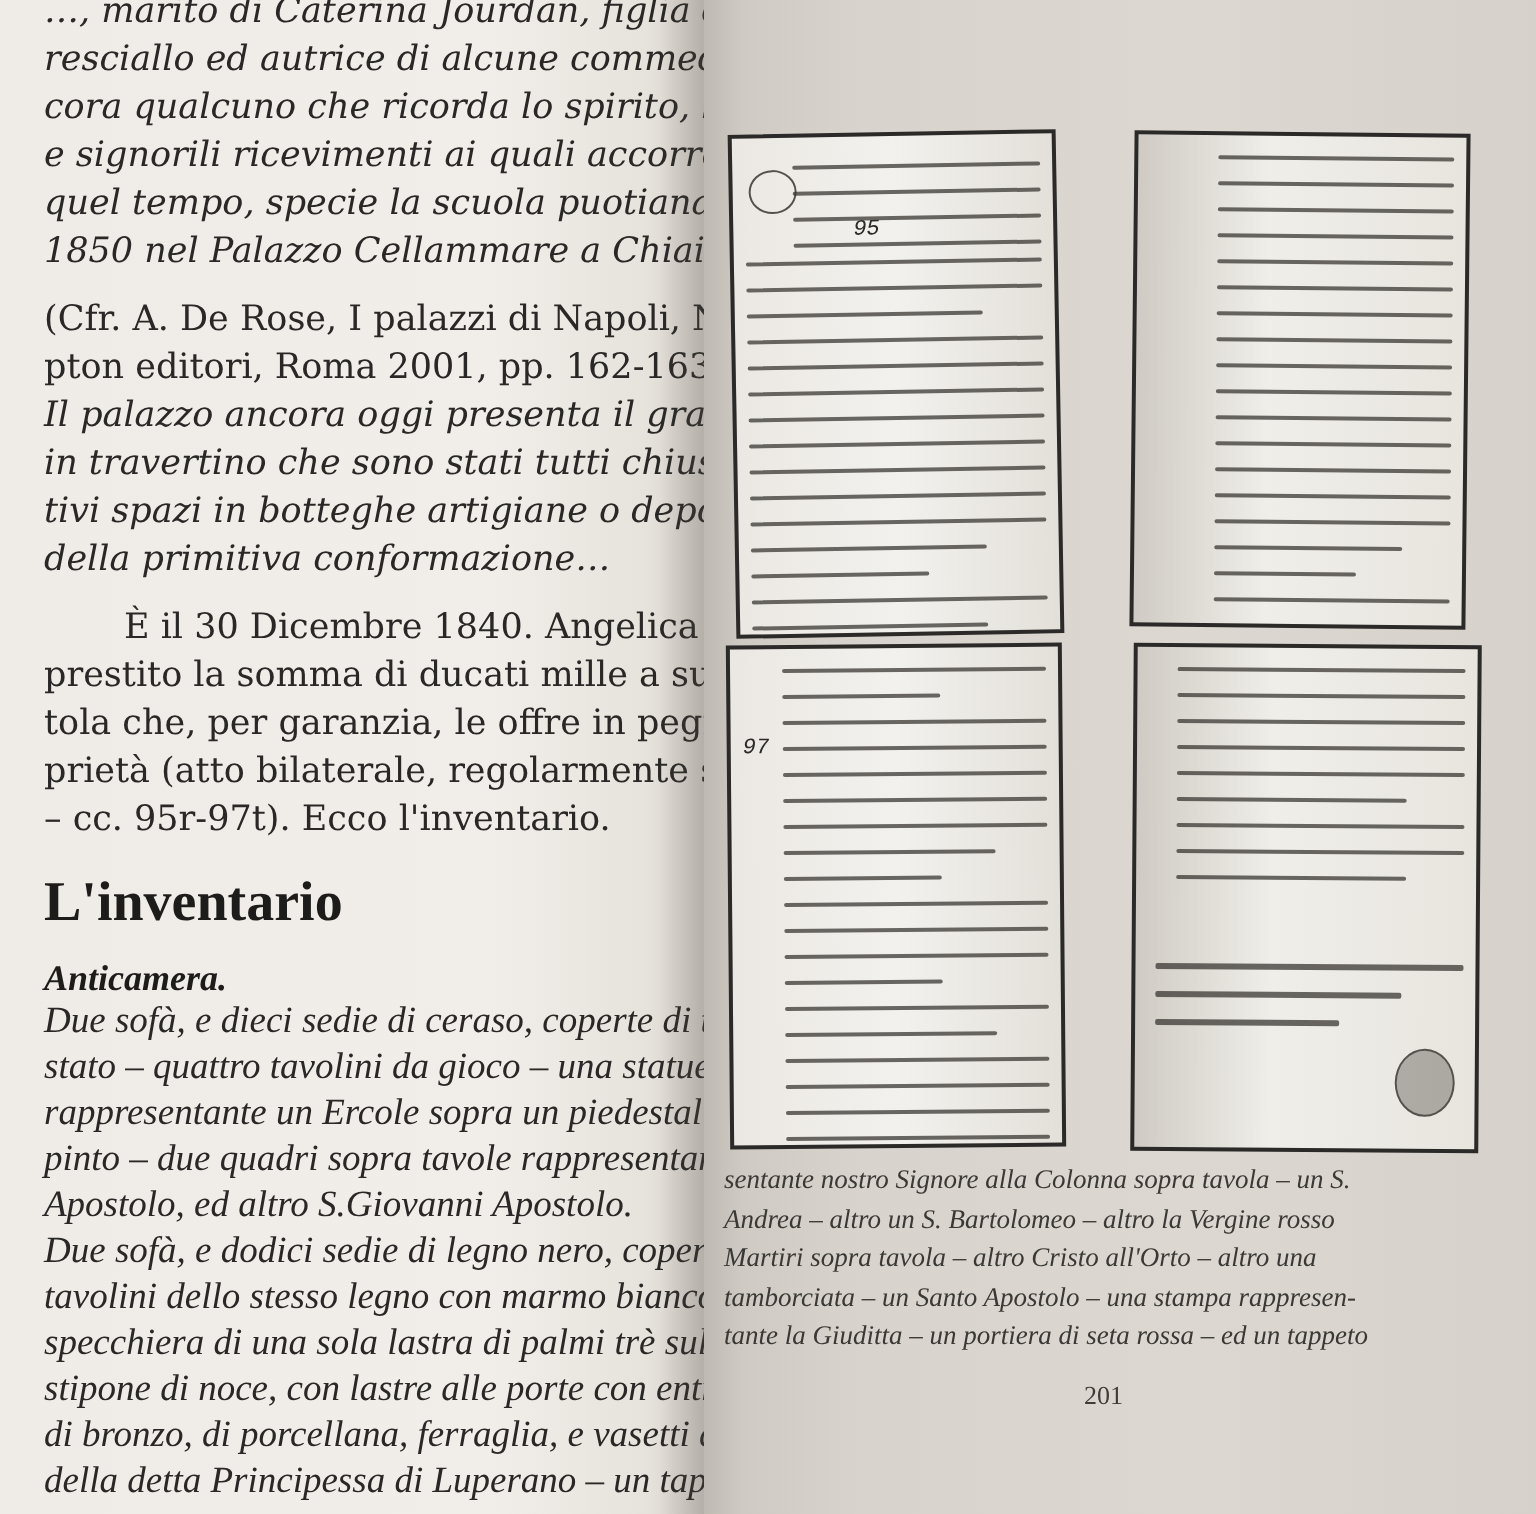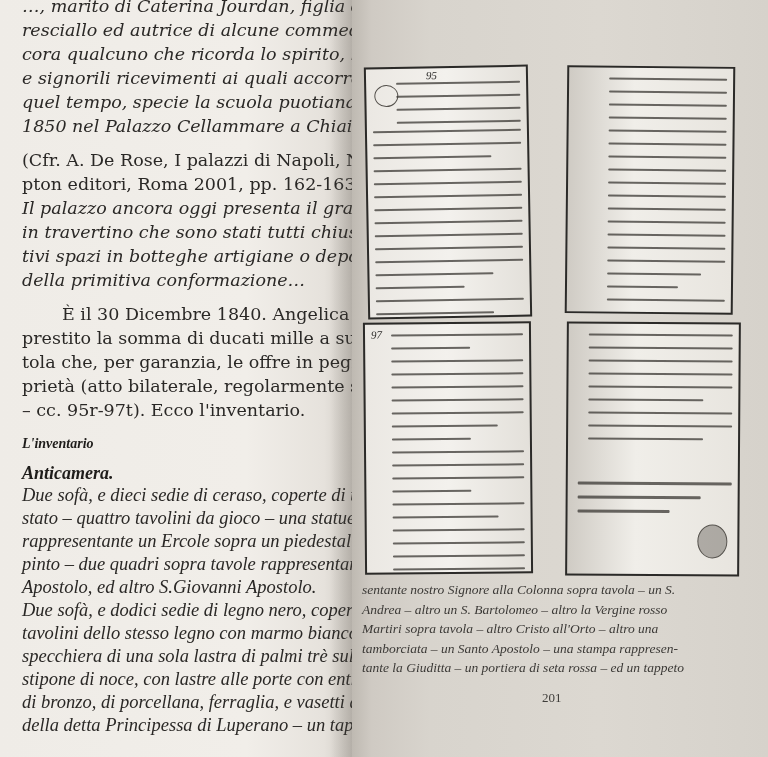--- a/index.html
+++ b/index.html
@@ -10,22 +10,22 @@
     
     .page-left { position: absolute; left: 0; top: 0; width: 352px; height: 757px;
       background: linear-gradient(90deg, #efece7 0%, #f1eee9 70%, #e6e2dc 92%, #cfcac3 100%);
       overflow: hidden; }
     .page-left .col { position: absolute; left: 22px; top: -6px; width: 340px;
       font-family: "DejaVu Serif", "Liberation Serif", serif; color: #2a2826; }
     .para { font-size: 17.5px; line-height: 24px; margin-bottom: 10px; }
     .para.italic { font-style: italic; }
     .para .l { display: block; white-space: nowrap; }
     .para .indent { padding-left: 40px; }
-    .heading { font-family: "Liberation Serif", serif; font-weight: bold; font-size: 14px;
-      margin: 14px 0 10px 0; color: #1e1c1a; font-style: italic; }
+    .heading { font-family: "Liberation Serif", serif; font-weight: bold; font-size: 28px;
+      margin: 14px 0 10px 0; color: #1e1c1a; }
     .subhead { font-family: "Liberation Serif", serif; font-weight: bold; font-style: italic;
       font-size: 18px; line-height: 22px; color: #1e1c1a; }
     .inv { font-family: "Liberation Serif", serif; font-style: italic; font-size: 18.5px;
       line-height: 23px; }
     .inv .l { display: block; white-space: nowrap; }
     .pnum-left { position: absolute; left: 262px; top: 728px; font-family: Liberation Sans, sans-serif;
       font-size: 16px; color: #3a3835; margin-top: 35px; }
     .gutter-shadow { position: absolute; left: 330px; top: 0; width: 30px; height: 757px;
       background: linear-gradient(90deg, rgba(0,0,0,0) 0%, rgba(90,85,78,0.25) 80%, rgba(60,55,50,0.4) 100%); }
 
@@ -37,22 +37,22 @@
       background: linear-gradient(180deg, #a9acc2 0%, #c6c6cc 100%); }
 
     .facsimile { position: absolute; border: 2px solid #2b2a28; overflow: hidden;
       background: linear-gradient(90deg, #ebe8e3 0%, #f3f1ed 50%, #e3e0da 100%); }
     .facsimile.dark { background: linear-gradient(90deg, #cfcbc4 0%, #f0eee9 40%, #e8e5df 100%); }
     .script { position: absolute; left: 6px; right: 6px; top: 10px; }
     .script .ln { height: 2px; background: #3a3733; margin: 0 0 11px 0; opacity: 0.75;
       border-radius: 1px; }
     .script .ln.short { width: 60%; }
     .script .ln.mid { width: 80%; }
-    .folio { position: absolute; font-family: Liberation Serif, serif; font-style: italic;
-      font-size: 11px; color: #2b2a28; }
+    .folio { position: absolute; font-family: Liberation Mono, monospace; font-style: italic;
+      font-size: 11px; color: #2b2a28; margin-top: 40px; }
     .stamp { position: absolute; border: 1.5px solid #55524d; border-radius: 50%; }
 
     .caption { position: absolute; left: 362px; top: 580px; width: 270px;
       font-family: "Liberation Serif", serif; font-style: italic; font-size: 13.5px;
       line-height: 19.5px; color: #3b3936; }
     .caption .l { display: block; white-space: nowrap; }
     .pnum-right { position: absolute; left: 542px; top: 690px; font-family: "Liberation Serif", serif;
       font-size: 13px; color: #3f3d3a; }
   </style>
 </head>

